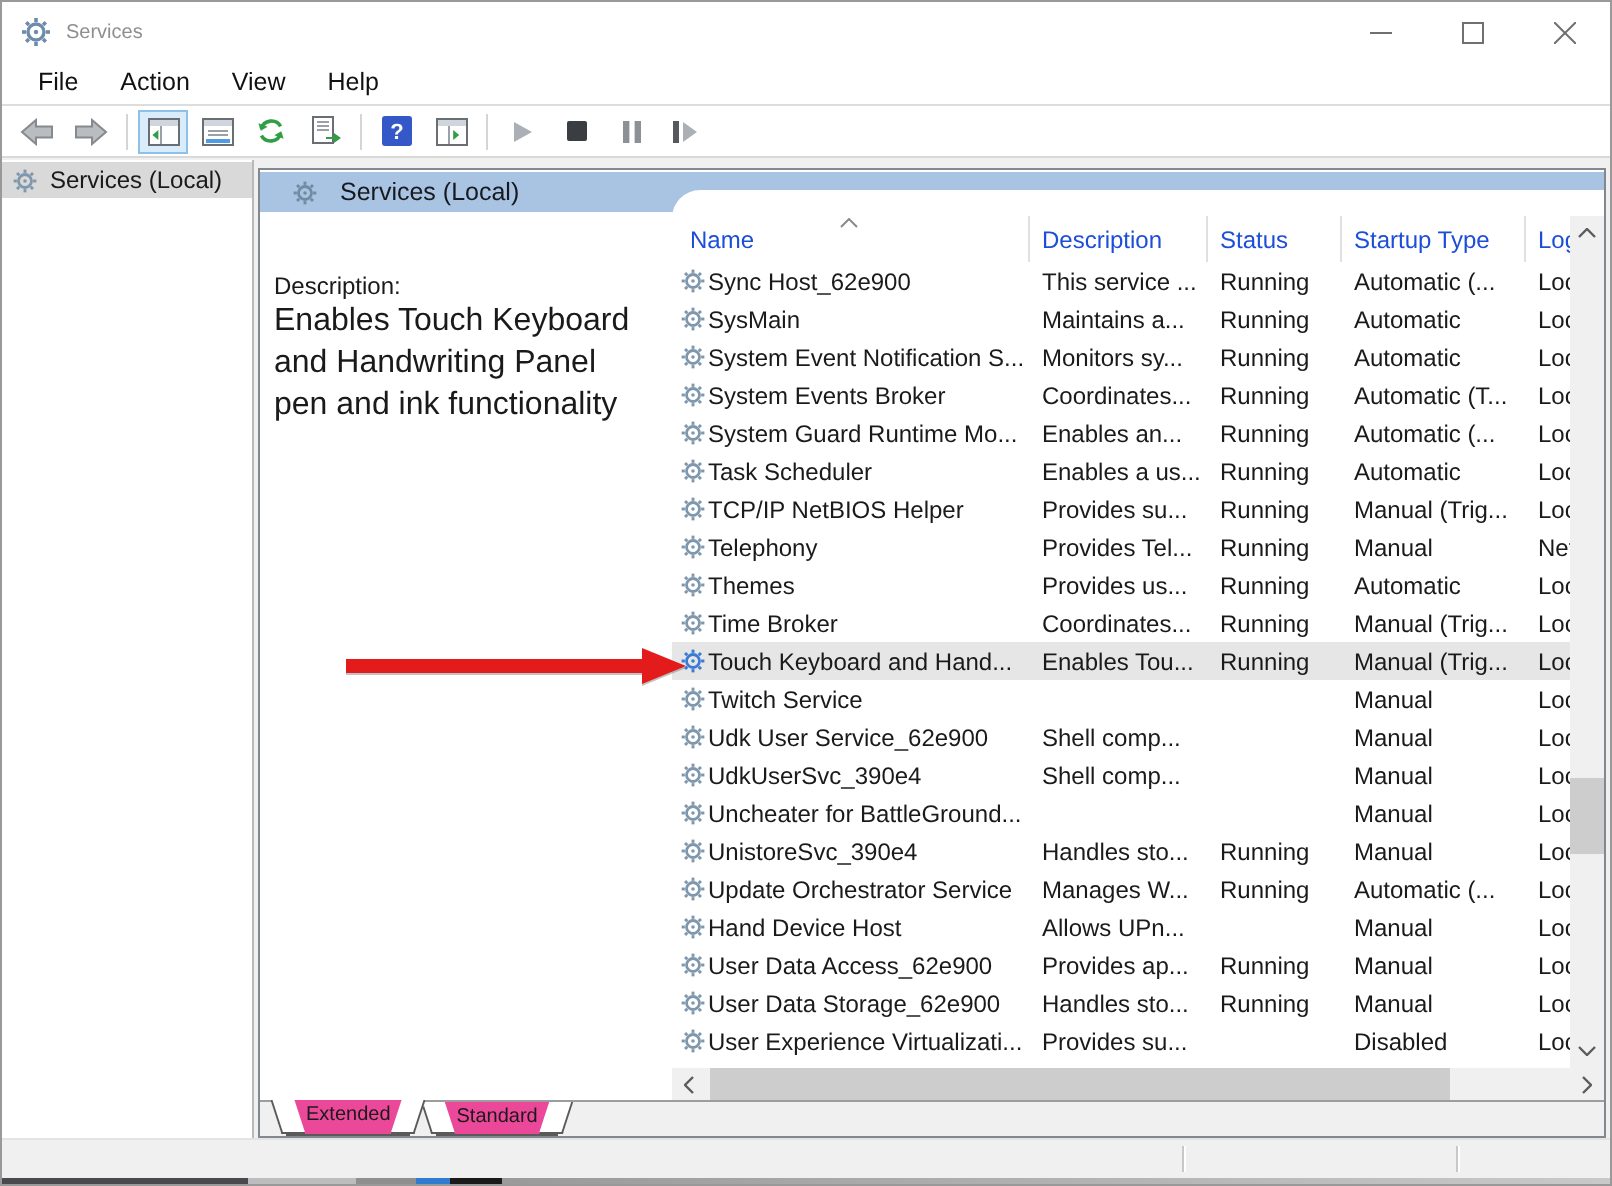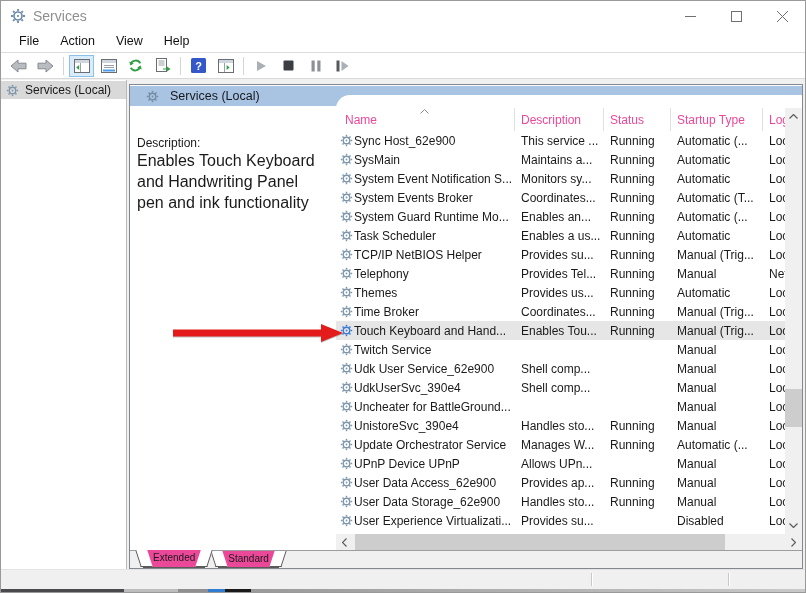--- a/index.html
+++ b/index.html
@@ -3,21 +3,21 @@
 <meta charset="utf-8">
 <style>
   * { margin:0; padding:0; box-sizing:border-box; }
   html,body { width:806px; height:593px; }
   body { font-family:"Liberation Sans","DejaVu Sans",sans-serif; font-size:12px; color:#1a1a1a; background:#fff; }
   .window { width:806px; height:593px; border:1px solid #999; display:flex; flex-direction:column; background:#fff; position:relative; overflow:hidden; }
 
   
   .titlebar { height:30px; display:flex; align-items:center; flex:0 0 auto; background:#fff; }
   .titlebar .app-icon { width:16px; height:16px; margin-left:9px; color:#6d8cab; }
-  .titlebar .title { margin-left:7px; color:#8f8f8f; font-size:14px; }
+  .titlebar .title { margin-left:7px; color:#8f8f8f; font-size:10px; }
   .win-controls { margin-left:auto; display:flex; height:100%; }
   .win-btn { width:46px; height:100%; display:flex; align-items:center; justify-content:center; color:#707070; font-size:13px; }
   .win-btn svg { stroke:#707070; }
 
   
   .menubar { height:22px; display:flex; align-items:center; padding-left:9px; border-bottom:1px solid #ddd; flex:0 0 auto; background:#fff; }
   .menu-item { padding:2px 9px 3px 9px; margin-right:3px; font-size:12.5px; color:#111; }
 
   
   .toolbar { height:26px; display:flex; align-items:center; padding-left:4px; border-bottom:1px solid #d9d9d9; flex:0 0 auto; background:#fff; }
@@ -40,21 +40,21 @@
 
   .desc-pane { position:absolute; left:0; top:0; bottom:0; width:206px; background:#fff; padding:9px 16px 0 7px; }
   .desc-title { font-weight:bold; font-size:12.3px; line-height:1.3; }
   .desc-label { margin-top:21px; font-size:12px; }
   .desc-text { font-size:16px; line-height:1.32; }
 
   
   .list-panel { position:absolute; left:206px; right:0; top:-11px; bottom:0; background:#fff; border-top-left-radius:14px; z-index:2; overflow:hidden; }
   .list-inner { position:absolute; left:0; right:17px; top:13px; bottom:16px; overflow:hidden; }
   .thead { display:grid; grid-template-columns:179px 89px 67px 92px 1fr; height:23px; position:relative; }
-  .thead .hc { display:flex; align-items:center; padding-left:6px; border-right:1px solid #e0e0e0; font-size:12px; color:#ec4899; overflow:hidden; white-space:nowrap; position:relative; }
+  .thead .hc { display:flex; align-items:center; padding-left:6px; border-right:1px solid #e0e0e0; font-size:12px; color:#1d4ed8; overflow:hidden; white-space:nowrap; position:relative; }
   .thead .hc:first-child { padding-left:9px; }
   .thead .hc:last-child { border-right:none; }
   .sort-arrow { position:absolute; left:84px; top:1px; color:#8a8a8a; }
   .tbody { position:relative; }
   .trow { display:grid; grid-template-columns:179px 89px 67px 92px 1fr; height:19px; align-items:center; }
   .trow.sel { background:#e6e6e6; }
   .trow .c { overflow:hidden; white-space:nowrap; padding-left:6px; font-size:12px; }
   .trow .c.name { display:flex; align-items:center; padding-left:4px; }
   .trow .gear { width:13px; height:13px; flex:0 0 auto; color:#7e97ad; }
   .trow .gear.gsel { color:#3a7bd5; }
@@ -480,21 +480,21 @@
                   <span class="c desc">Manages W...</span>
                   <span class="c st">Running</span>
                   <span class="c su">Automatic (...</span>
                   <span class="c lg">Loca</span>
                 </div>
                 <div class="trow">
                   <span class="c name">
                     <svg class="gear" viewBox="0 0 16 16">
                       <use href="#gear-sym"></use>
                     </svg>
-                    <span class="nm">UPnP Device UPnP</span>
+                    <span class="nm">Hand Device Host</span>
                   </span>
                   <span class="c desc">Allows UPn...</span>
                   <span class="c st"></span>
                   <span class="c su">Manual</span>
                   <span class="c lg">Loca</span>
                 </div>
                 <div class="trow">
                   <span class="c name">
                     <svg class="gear" viewBox="0 0 16 16">
                       <use href="#gear-sym"></use>

